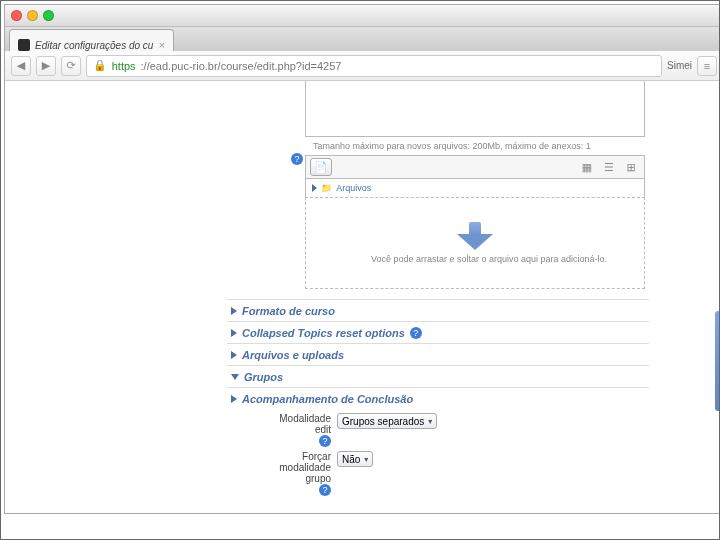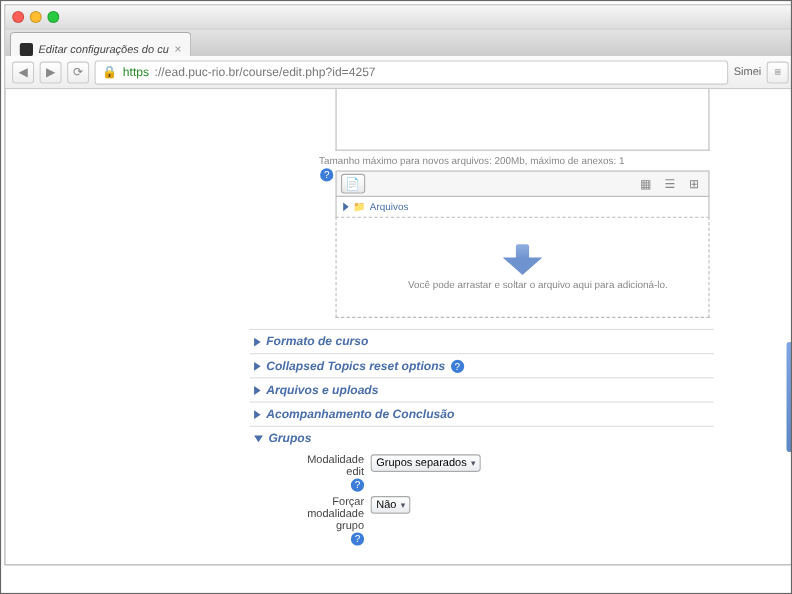--- a/index.html
+++ b/index.html
@@ -22,21 +22,21 @@
   .lock{color:#2a8a2a; font-size:11px;}
   .url-prefix{color:#2a8a2a; font-size:11px;}
   .url-rest{color:#777; font-size:11px;}
   
   .page { position:relative; height:434px; overflow:hidden;}
   .label-col { position:absolute; left:226px; width:72px; text-align:right; font-size:10px; color:#444; line-height:1.2;}
   
   .bigbox { position:absolute; left:300px; top:0; width:340px; height:56px; border:1px solid #bbb; border-top:none; background:#fff;}
   
   .label-arq { top:60px; }
-  .help1 { position:absolute; left:285px; top:60px; font-size:9px; color:#888; width:340px;}
+  .help1 { position:absolute; left:308px; top:60px; font-size:9px; color:#888; width:340px;}
   .filenav { position:absolute; left:300px; top:74px; width:340px; height:24px; border:1px solid #bbb; background:#f6f6f6; display:flex; align-items:center;}
   .filenav .addbtn{ width:22px; height:18px; border:1px solid #aaa; margin:0 4px; background:linear-gradient(#fff,#e9e9e9); border-radius:3px; display:flex; align-items:center; justify-content:center;}
   .filenav .right{margin-left:auto; display:flex; gap:4px; padding-right:4px;}
   .iconbtn{width:18px;height:16px;border:1px solid transparent; display:flex; align-items:center; justify-content:center; color:#888;}
   .filehead{ position:absolute; left:300px; top:98px; width:340px; height:18px; border-left:1px solid #bbb; border-right:1px solid #bbb; display:flex; align-items:center; gap:4px; padding:0 6px; font-size:9px; color:#4a6ea9;}
   .tri-small{display:inline-block;width:0;height:0;border-top:4px solid transparent;border-bottom:4px solid transparent;border-left:5px solid #4a6ea9;}
   .drop { position:absolute; left:300px; top:116px; width:340px; height:92px; border:1px dashed #bbb; border-top:1px dashed #bbb; display:flex; flex-direction:column; align-items:center; justify-content:center; gap:4px;}
   .arrow-down { width:40px; height:28px; position:relative;}
   .arrow-down .shaft{position:absolute; left:14px; top:0; width:12px; height:14px; background:linear-gradient(#8faee0,#6f93cf); border-radius:2px;}
   .arrow-down .head{position:absolute; left:2px; top:12px; width:0; height:0; border-left:18px solid transparent; border-right:18px solid transparent; border-top:16px solid #6f93cf;}
@@ -141,27 +141,27 @@
       <div class="section">
         <span class="caret-r"></span>
         <span class="sect-title">Collapsed Topics reset options</span>
         <span class="info">?</span>
       </div>
       <div class="section">
         <span class="caret-r"></span>
         <span class="sect-title">Arquivos e uploads</span>
       </div>
       <div class="section">
-        <span class="caret-r"></span>
-        <span class="sect-title">Acompanhamento de Conclusão</span>
+        <span class="caret-d"></span>
+        <span class="sect-title">Grupos</span>
       </div>
 
       <div class="section">
-        <span class="caret-d"></span>
-        <span class="sect-title">Grupos</span>
+        <span class="caret-r"></span>
+        <span class="sect-title">Acompanhamento de Conclusão</span>
       </div>
       <div class="grupos-body">
         <div class="grp-row">
           <div class="grp-label">
             <span>Modalidade edit</span><br>
             <span class="info">?</span>
           </div>
           <div class="miniselect">
             <span>Grupos separados</span>
             <span class="selarrow">▾</span>

